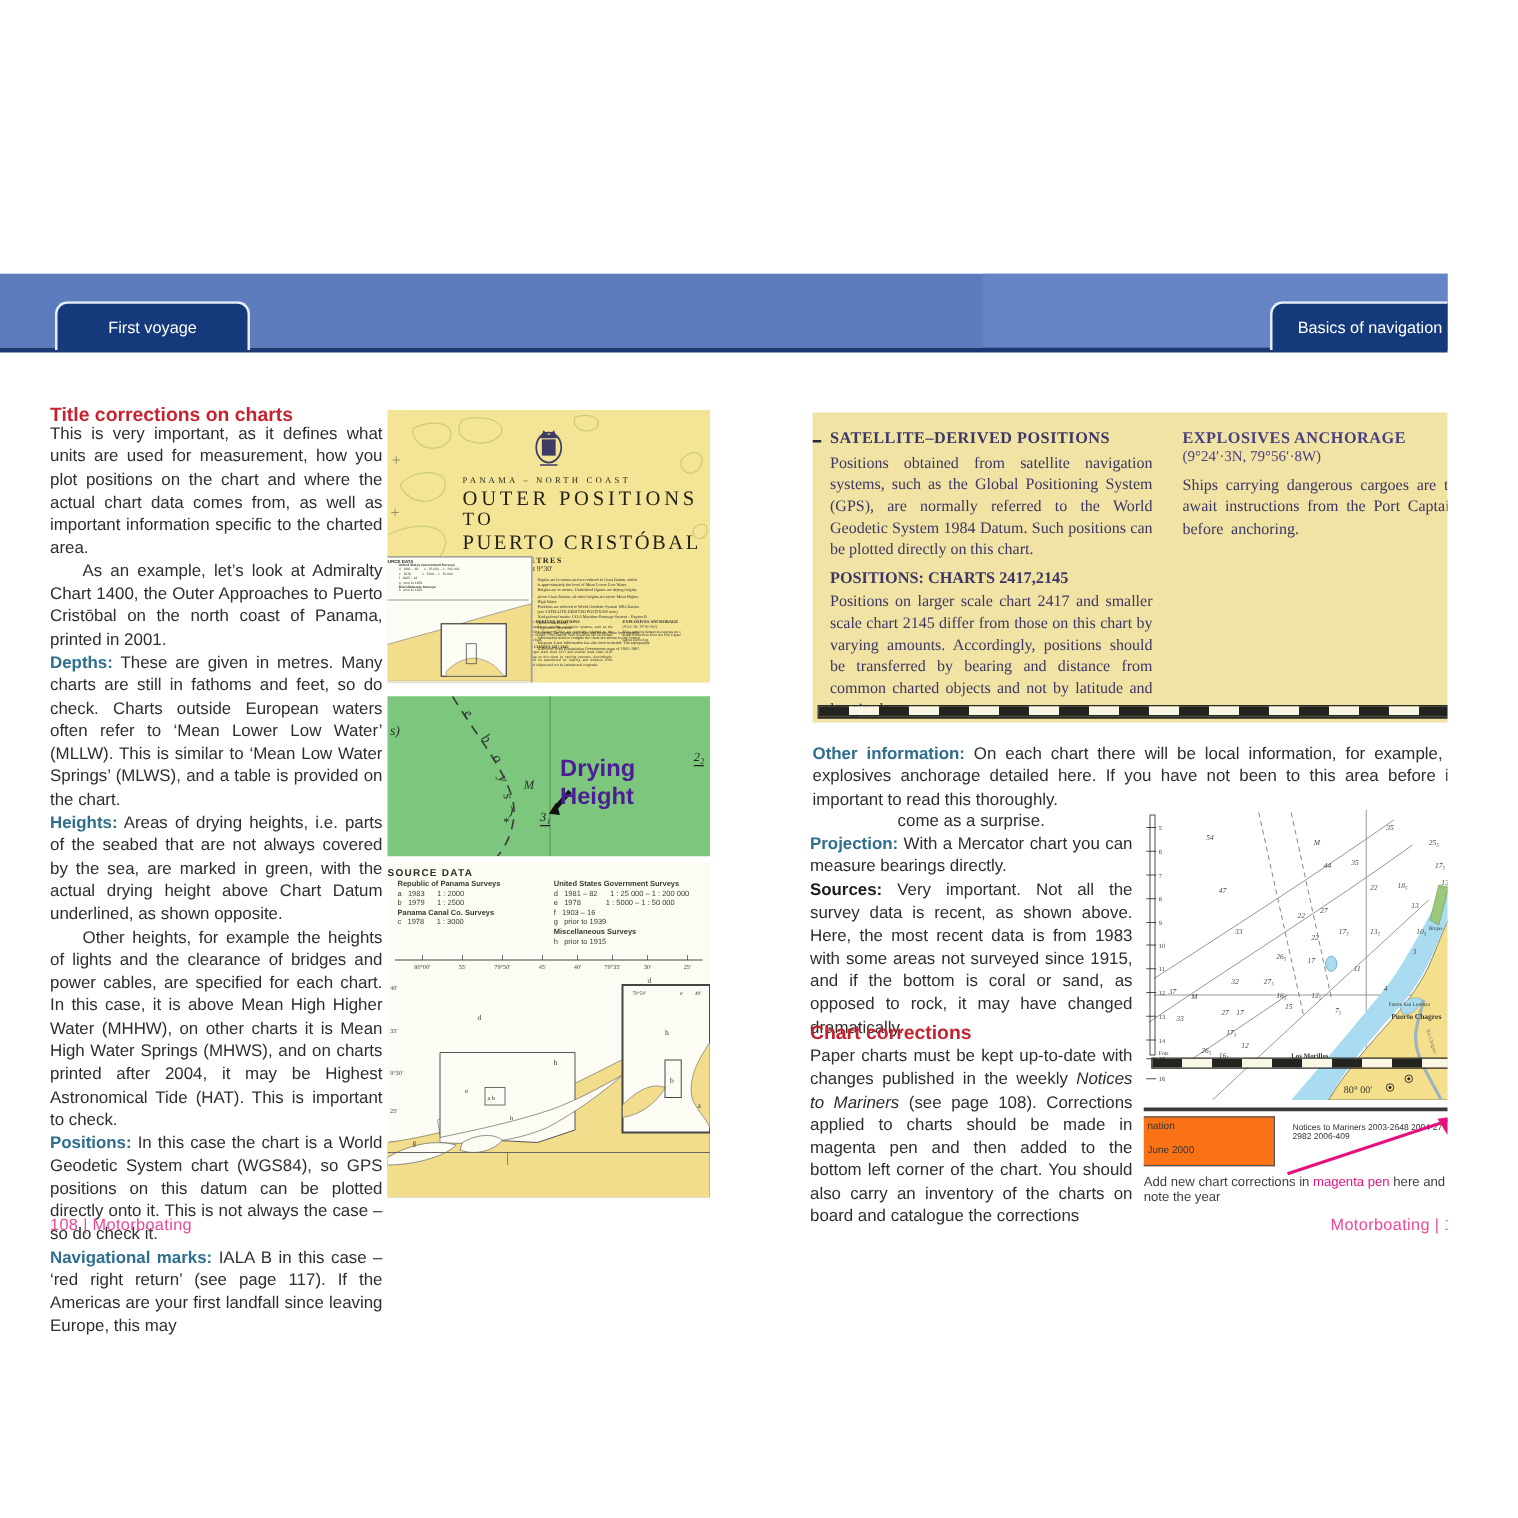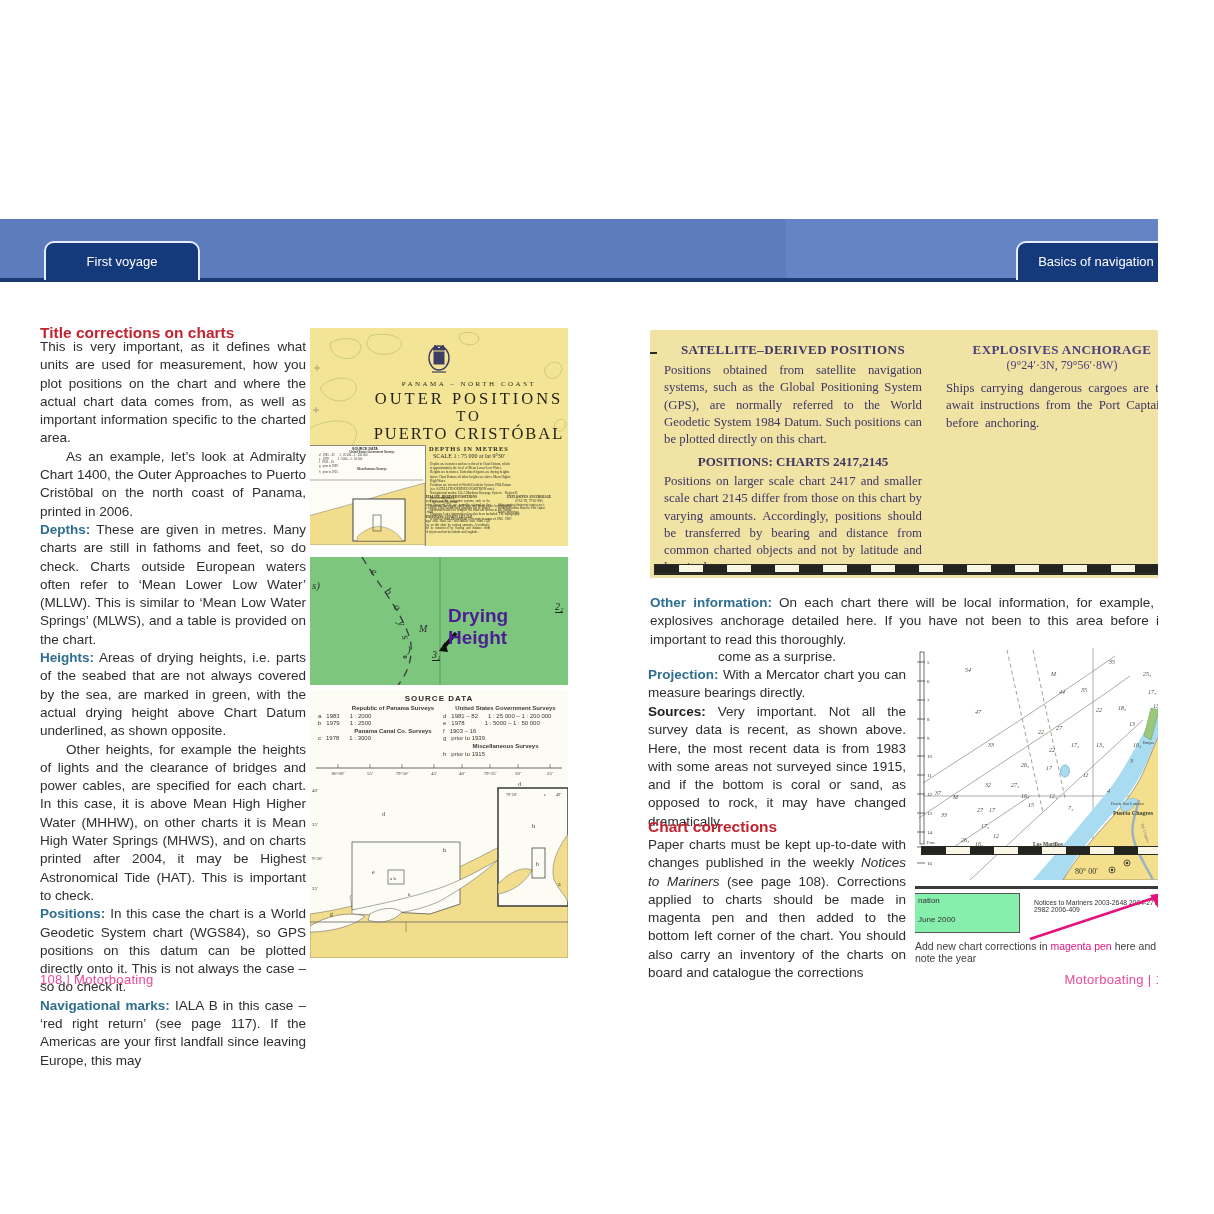--- a/index.html
+++ b/index.html
@@ -26,42 +26,42 @@
   .src-fig{background:#fcfcf5;overflow:hidden}
   .exp-fig{background:#f1e3a3;overflow:hidden}
   .ink{color:#3c3766}
   .exp-h{color:#4a4080}
   .grat{background:repeating-linear-gradient(90deg,#23231f 0 24px,#faf6e4 24px 48px);
         border:1px solid #2a2a24}
   .cap{font-size:10.5px;color:#3f3f3f}
   .dh{font-weight:bold;font-size:19px;color:#4c1d95}
   .ul{border-bottom:1px solid #222}
   .pre{white-space:pre}
-  .ctr{text-align:center}
+  .ctr{text-align:left}
   svg text{font-family:"Liberation Serif",serif}
 </style>
 </head>
 <body>
 
 <div class="canvas">
 
   <div class="abs band" style="left:0;top:219px;width:1214px;height:59px"></div>
   <div class="abs band-light" style="left:786px;top:219px;width:428px;height:59px"></div>
   <div class="abs rule" style="left:0;top:278px;width:1214px;height:4px"></div>
   <div class="abs tab" style="left:44px;top:241px;width:152px;height:37px">
     <span>First voyage</span>
   </div>
   <div class="abs tab" style="left:1016px;top:241px;width:156px;height:37px">
     <span>Basics of navigation</span>
   </div>
 
   <div class="abs red-h" style="left:40px;top:324px;width:266px">Title corrections on charts</div>
   <div class="abs" style="left:40px;top:338px;width:266px">
     <p class="para" style="margin:0"><span>This is very important, as it defines what units are used for measurement, how you plot positions on the chart and where the actual chart data comes from, as well as important information specific to the charted area.</span></p>
-    <p class="para ind" style="margin:0"><span>As an example, let’s look at Admiralty Chart 1400, the Outer Approaches to Puerto Cristōbal on the north coast of Panama, printed in 2006.</span></p>
+    <p class="para ind" style="margin:0"><span>As an example, let’s look at Admiralty Chart 1400, the Outer Approaches to Puerto Cristōbal on the north coast of Panama, printed in 2001.</span></p>
     <p class="para" style="margin:0"><span class="lbl">Depths:</span><span> These are given in metres. Many charts are still in fathoms and feet, so do check. Charts outside European waters often refer to ‘Mean Lower Low Water’ (MLLW). This is similar to ‘Mean Low Water Springs’ (MLWS), and a table is provided on the chart.</span></p>
     <p class="para" style="margin:0"><span class="lbl">Heights:</span><span> Areas of drying heights, i.e. parts of the seabed that are not always covered by the sea, are marked in green, with the actual drying height above Chart Datum underlined, as shown opposite.</span></p>
     <p class="para ind" style="margin:0"><span>Other heights, for example the heights of lights and the clearance of bridges and power cables, are specified for each chart. In this case, it is above Mean High Higher Water (MHHW), on other charts it is Mean High Water Springs (MHWS), and on charts printed after 2004, it may be Highest Astronomical Tide (HAT). This is important to check.</span></p>
     <p class="para" style="margin:0"><span class="lbl">Positions:</span><span> In this case the chart is a World Geodetic System chart (WGS84), so GPS positions on this datum can be plotted directly onto it. This is not always the case – so do check it.</span></p>
     <p class="para" style="margin:0"><span class="lbl">Navigational marks:</span><span> IALA B in this case – ‘red right return’ (see page 117). If the Americas are your first landfall since leaving Europe, this may</span></p>
   </div>
   <div class="abs footer" style="left:40px;top:972px">108 | Motorboating</div>
 
   <div class="abs chart1" style="left:310px;top:328px;width:258px;height:218px">
     <svg width="258" height="218" viewBox="0 0 258 218" style="position:absolute;left:0;top:0">
@@ -358,21 +358,21 @@
         <text x="118" y="198" font-size="5.5" font-weight="bold" font-family="Liberation Serif">Los Morillos</text>
         <text x="226" y="176" font-size="4" fill="#777" transform="rotate(72 226 176)">Rio Chagres</text>
         <text x="12" y="196" font-size="4.5">Fms</text>
         <text x="160" y="226" font-size="8" font-family="Liberation Serif">80° 00′</text>
       </g>
     </svg>
     <div class="abs grat" style="left:6px;top:198px;width:253px;height:7px"></div>
   </div>
 
   <div class="abs" style="left:915px;top:886px;width:263px;height:3px;background:#3a3a3a"></div>
-  <div class="abs" style="left:915px;top:893px;width:104px;height:38px;background:#86efac;border:1.5px solid #555;border-left:none;overflow:hidden">
+  <div class="abs" style="left:915px;top:893px;width:104px;height:38px;background:#f97316;border:1.5px solid #555;border-left:none;overflow:hidden">
     <div style="position:absolute;left:3px;top:2px;font-size:8px;color:#333">nation</div>
     <div style="position:absolute;left:3px;top:21px;font-size:8px;color:#333">June 2000</div>
   </div>
   <div class="abs" style="left:1034px;top:899px;width:150px;font-size:6.8px;color:#333">Notices to Mariners 2003-2648 2004-2774 2005-2982 2006-409</div>
   <svg class="abs" width="170" height="60" viewBox="0 0 170 60" style="left:1012px;top:884px">
     <line x1="18" y1="55" x2="148" y2="12" stroke="#e5127d" stroke-width="2.6"></line>
     <polygon points="158,8 138,11 146,24" fill="#e5127d"></polygon>
   </svg>
   <p class="abs cap" style="margin:0;left:915px;top:940px;width:262px"><span>Add new chart corrections in </span><span class="mag">magenta pen</span><span> here and note the year</span></p>
 

